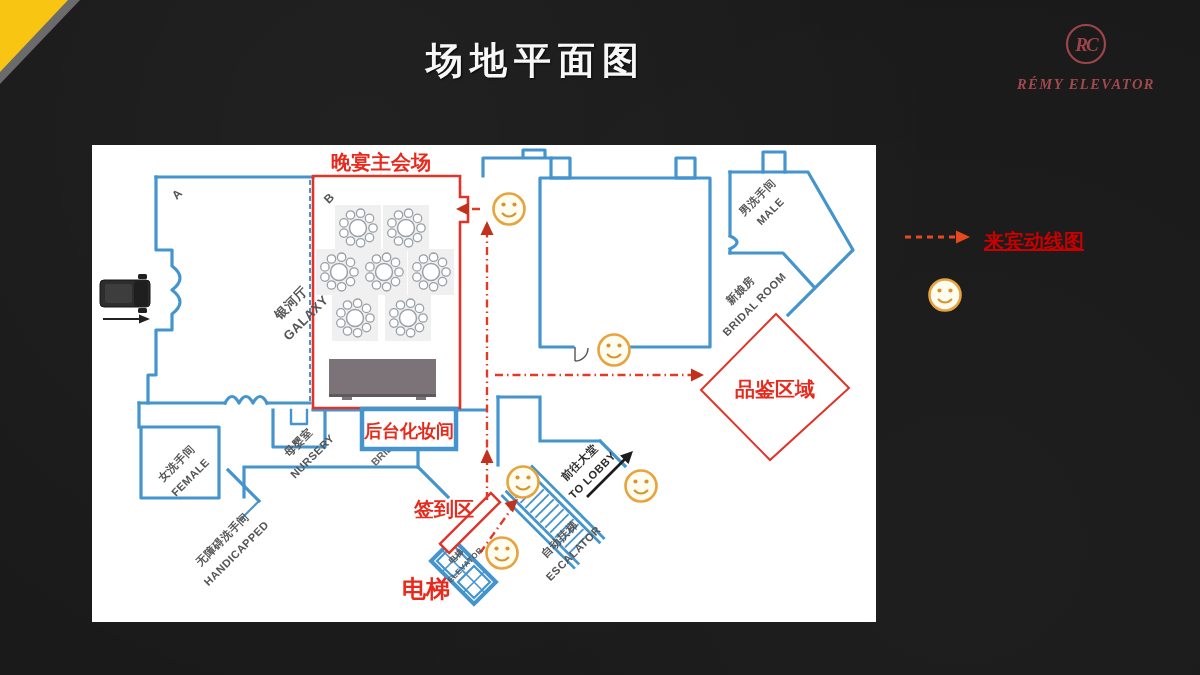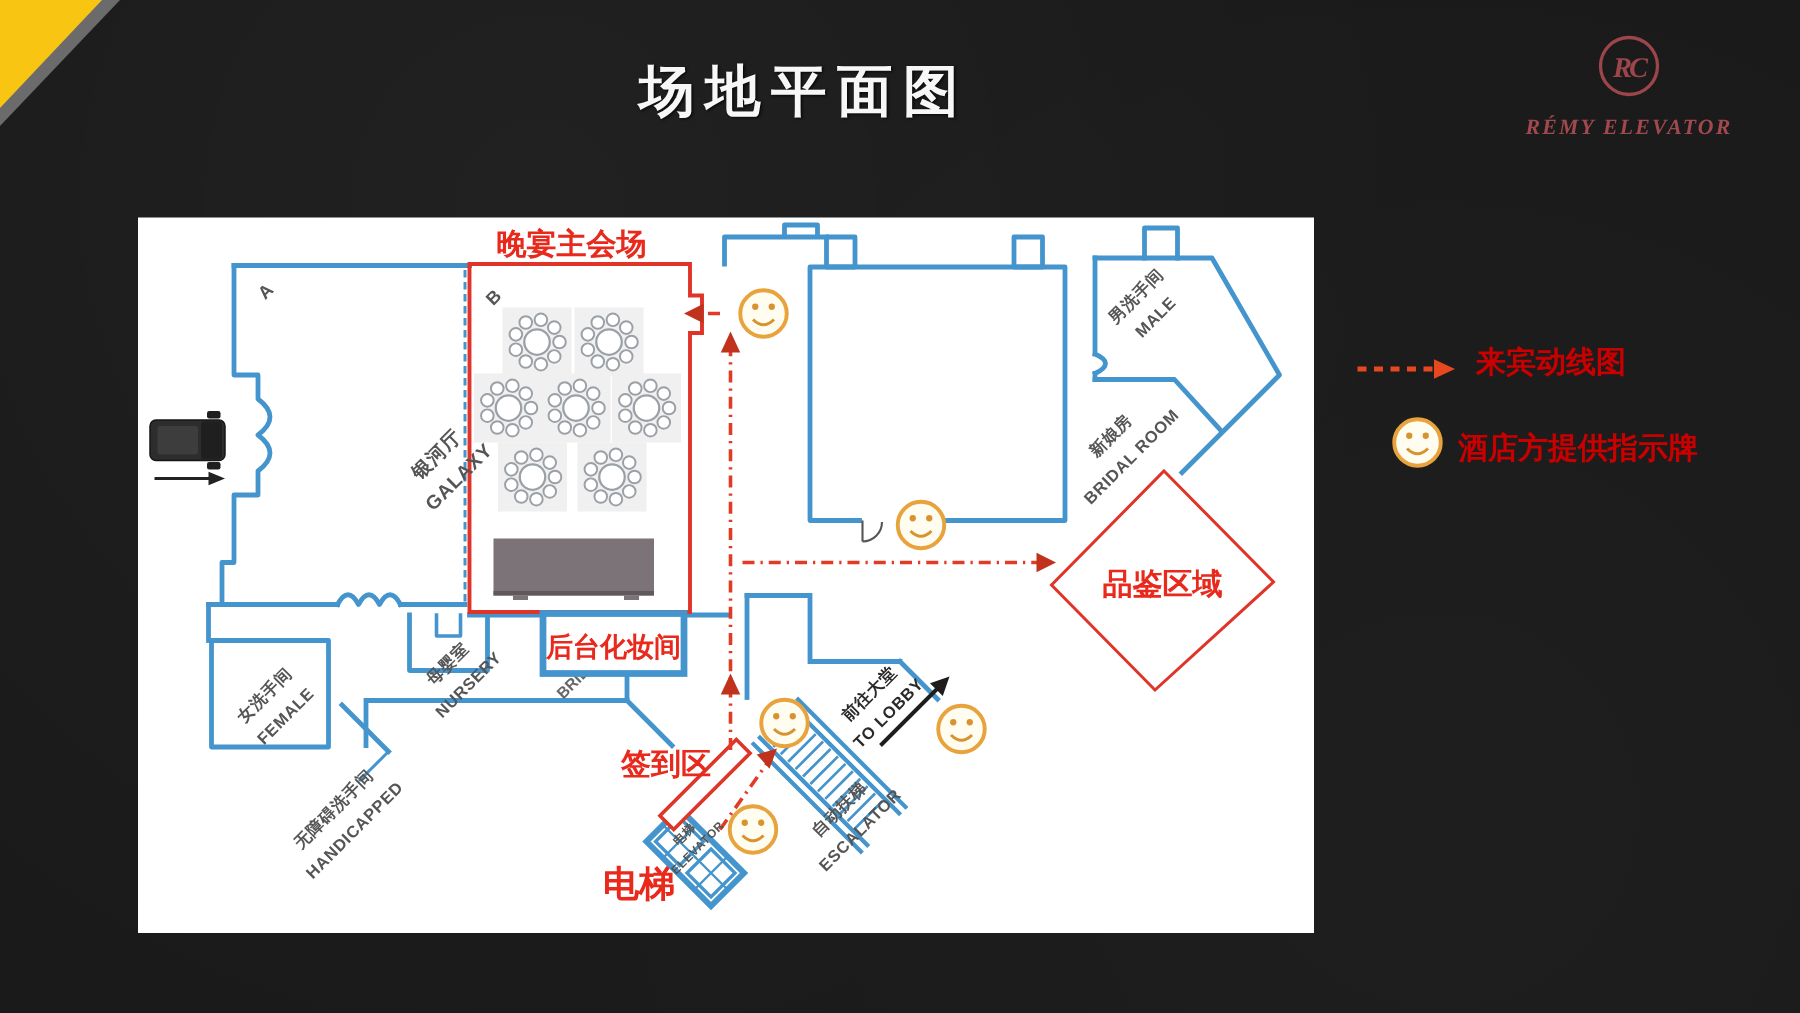--- a/index.html
+++ b/index.html
@@ -13,21 +13,21 @@
   .corner-yellow{position:absolute;left:0;top:0;width:0;height:0;
        border-top:72px solid #f8c513;border-right:68px solid transparent;}
   .slide-title{position:absolute;left:0;top:36px;width:1072px;text-align:center;
        color:#f7f7f7;font-size:37px;font-weight:600;letter-spacing:7px;
        text-shadow:1px 1px 2px rgba(0,0,0,.8);}
   .logo{position:absolute;left:998px;top:18px;width:176px;text-align:center;color:#a1494f;font-style:italic;}
   .logo .brand{font-family:"Liberation Serif", serif;font-size:14.5px;font-weight:700;
        letter-spacing:1.5px;margin-top:2px;}
   .panel{position:absolute;left:92px;top:145px;width:784px;height:477px;background:#ffffff;}
   .legend{position:absolute;left:900px;top:220px;width:300px;color:#c80000;}
-  .legend-row{position:absolute;display:flex;align-items:flex-end;}
+  .legend-row{position:absolute;display:flex;align-items:flex-start;text-decoration:underline;}
   .legend-label{font-size:20px;font-weight:700;color:#c80000;}
   svg text{user-select:none;}
 </style>
 </head>
 <body>
 
 <div class="corner-gray"></div>
 <div class="corner-yellow"></div>
 
 <div class="slide-title">场地平面图</div>
@@ -45,21 +45,20 @@
     <svg width="68" height="18" viewBox="0 0 68 18">
       <line x1="1" y1="9" x2="52" y2="9" stroke="#e8481e" stroke-width="3.2" stroke-dasharray="6 5"></line>
       <polygon points="66,9 52,2.5 52,15.5" fill="#e8481e"></polygon>
     </svg>
     <span class="legend-label" style="margin-left:12px;">来宾动线图</span>
   </div>
   <div class="legend-row" style="left:28px;top:58px;">
     <svg width="34" height="34" viewBox="-17 -17 34 34">
       <use href="#smiley"></use>
     </svg>
-    <span class="legend-label" style="margin-left:10px;">酒店方提供指示牌</span>
   </div>
 </div>
 
 <div class="panel">
 <svg width="784" height="477" viewBox="0 0 784 477">
   <defs>
     <g id="smiley">
       <circle r="15.5" fill="#fffdf0" stroke="#e8a33d" stroke-width="2.6"></circle>
       <circle cx="-5.5" cy="-4.5" r="2.1" fill="#d8932f"></circle>
       <circle cx="5.5" cy="-4.5" r="2.1" fill="#d8932f"></circle>

